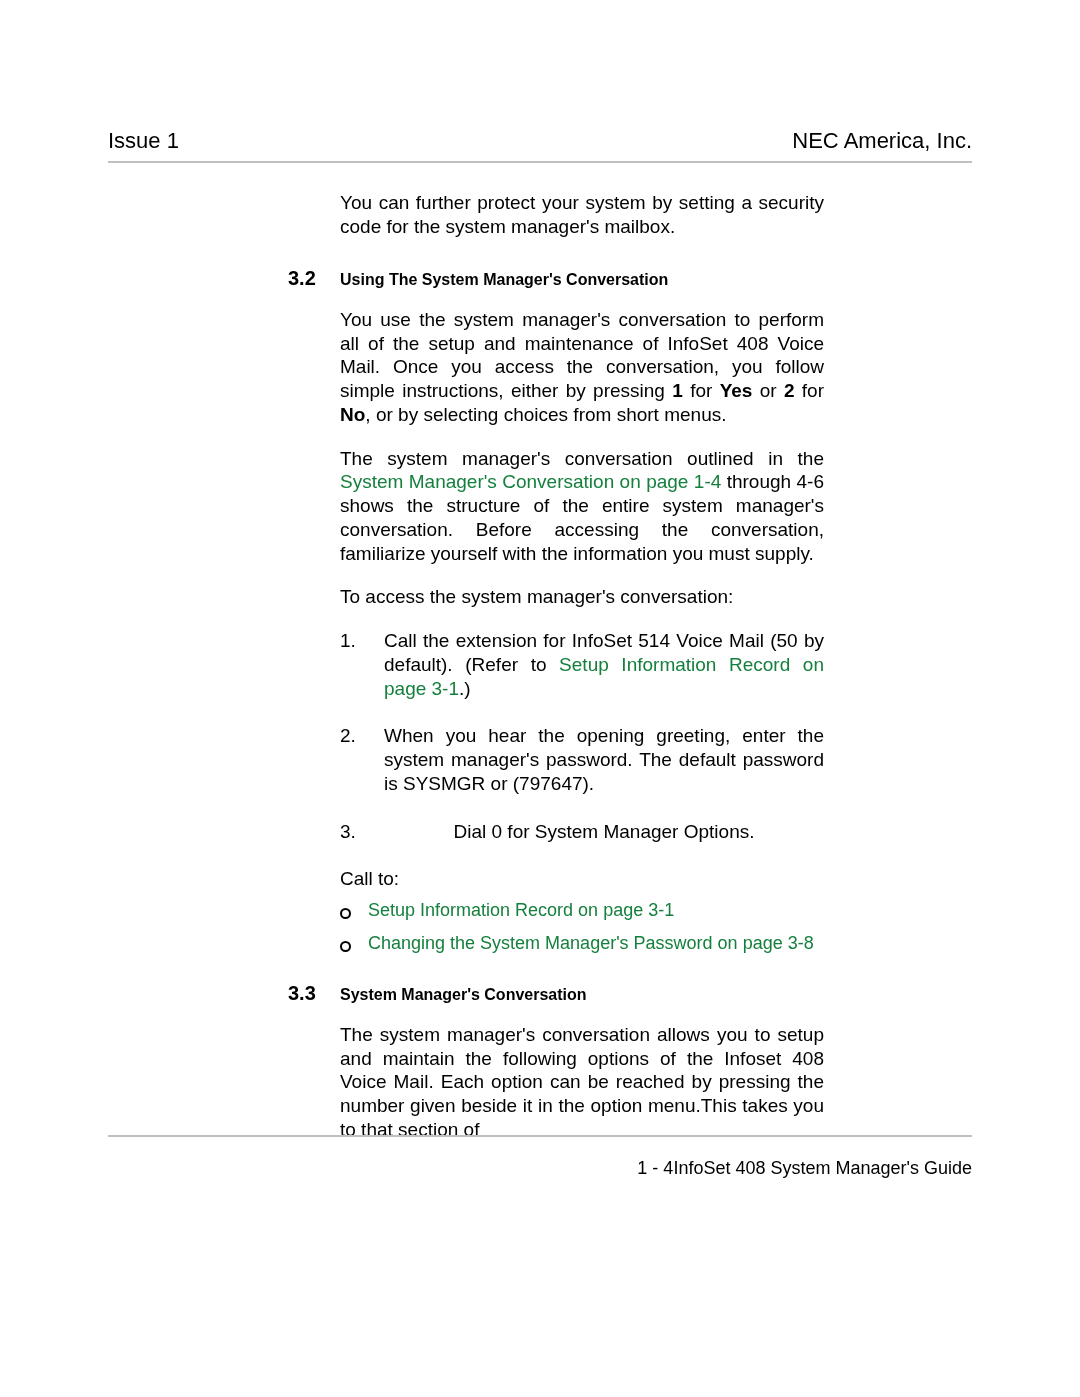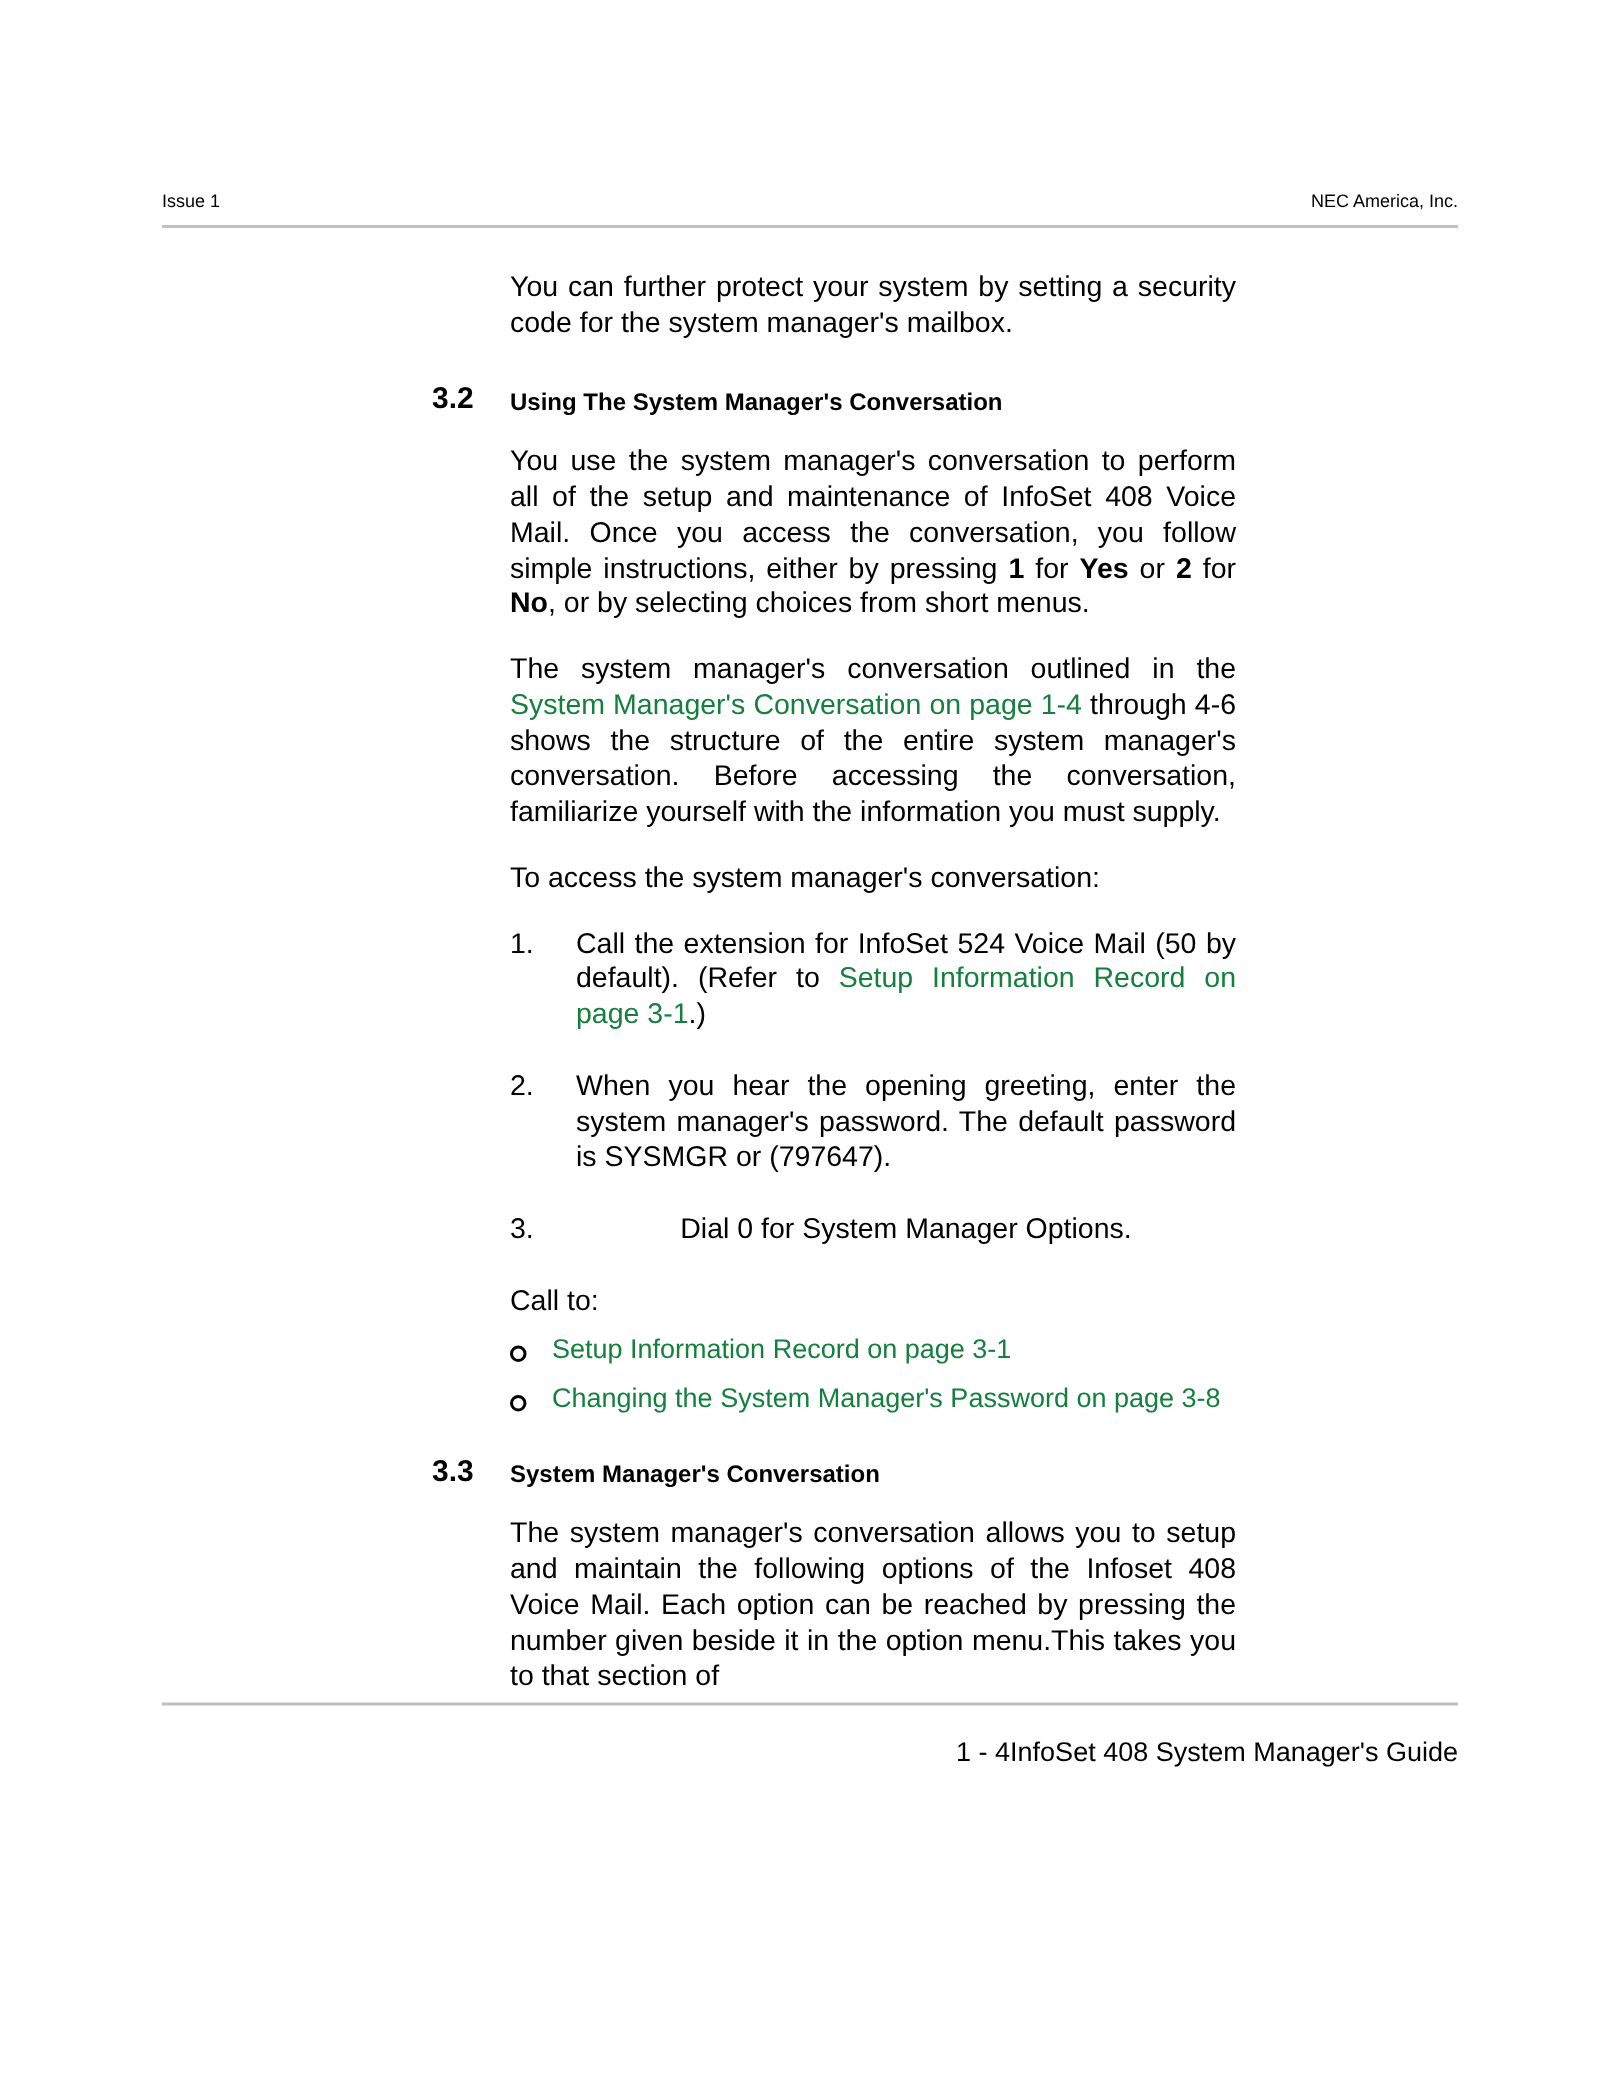--- a/index.html
+++ b/index.html
@@ -12,21 +12,21 @@
   }
   .page {
     position: relative;
     width: 1080px;
     height: 1397px;
     padding: 128px 108px 0 108px;
   }
   .header-row {
     display: flex;
     justify-content: space-between;
-    font-size: 12px;
+    font-size: 22px;
     padding-bottom: 6px;
   }
   .hr {
     height: 2px;
     background: #c0c0c0;
     margin-top: 2px;
     margin-bottom: 28px;
   }
   .content {
     margin-left: 232px; 
@@ -140,21 +140,21 @@
   <div class="content para">
     <span>The system manager's conversation outlined in the </span><span class="link">System Manager's Conversation on page 1-4</span><span> through 4-6 shows the structure of the entire system manager's conversation. Before accessing the conversation, familiarize yourself with the information you must supply.</span>
   </div>
 
   <div class="content para-noj">To access the system manager's conversation:</div>
 
   <div class="content ol">
     <div class="ol-item">
       <span class="ol-num">1.</span>
       <span class="ol-body">
-        <span>Call the extension for InfoSet 524 Voice Mail (50 by default). (Refer to </span><span class="link">Setup Information Record on page 3-1</span><span>.)</span>
+        <span>Call the extension for InfoSet 514 Voice Mail (50 by default). (Refer to </span><span class="link">Setup Information Record on page 3-1</span><span>.)</span>
       </span>
     </div>
     <div class="ol-item">
       <span class="ol-num">2.</span>
       <span class="ol-body">When you hear the opening greeting, enter the system manager's password.  The default password is SYSMGR or (797647).</span>
     </div>
     <div class="ol-item">
       <span class="ol-num">3.</span>
       <span class="ol-body" style="text-align:center">Dial 0 for System Manager Options.</span>
     </div>

